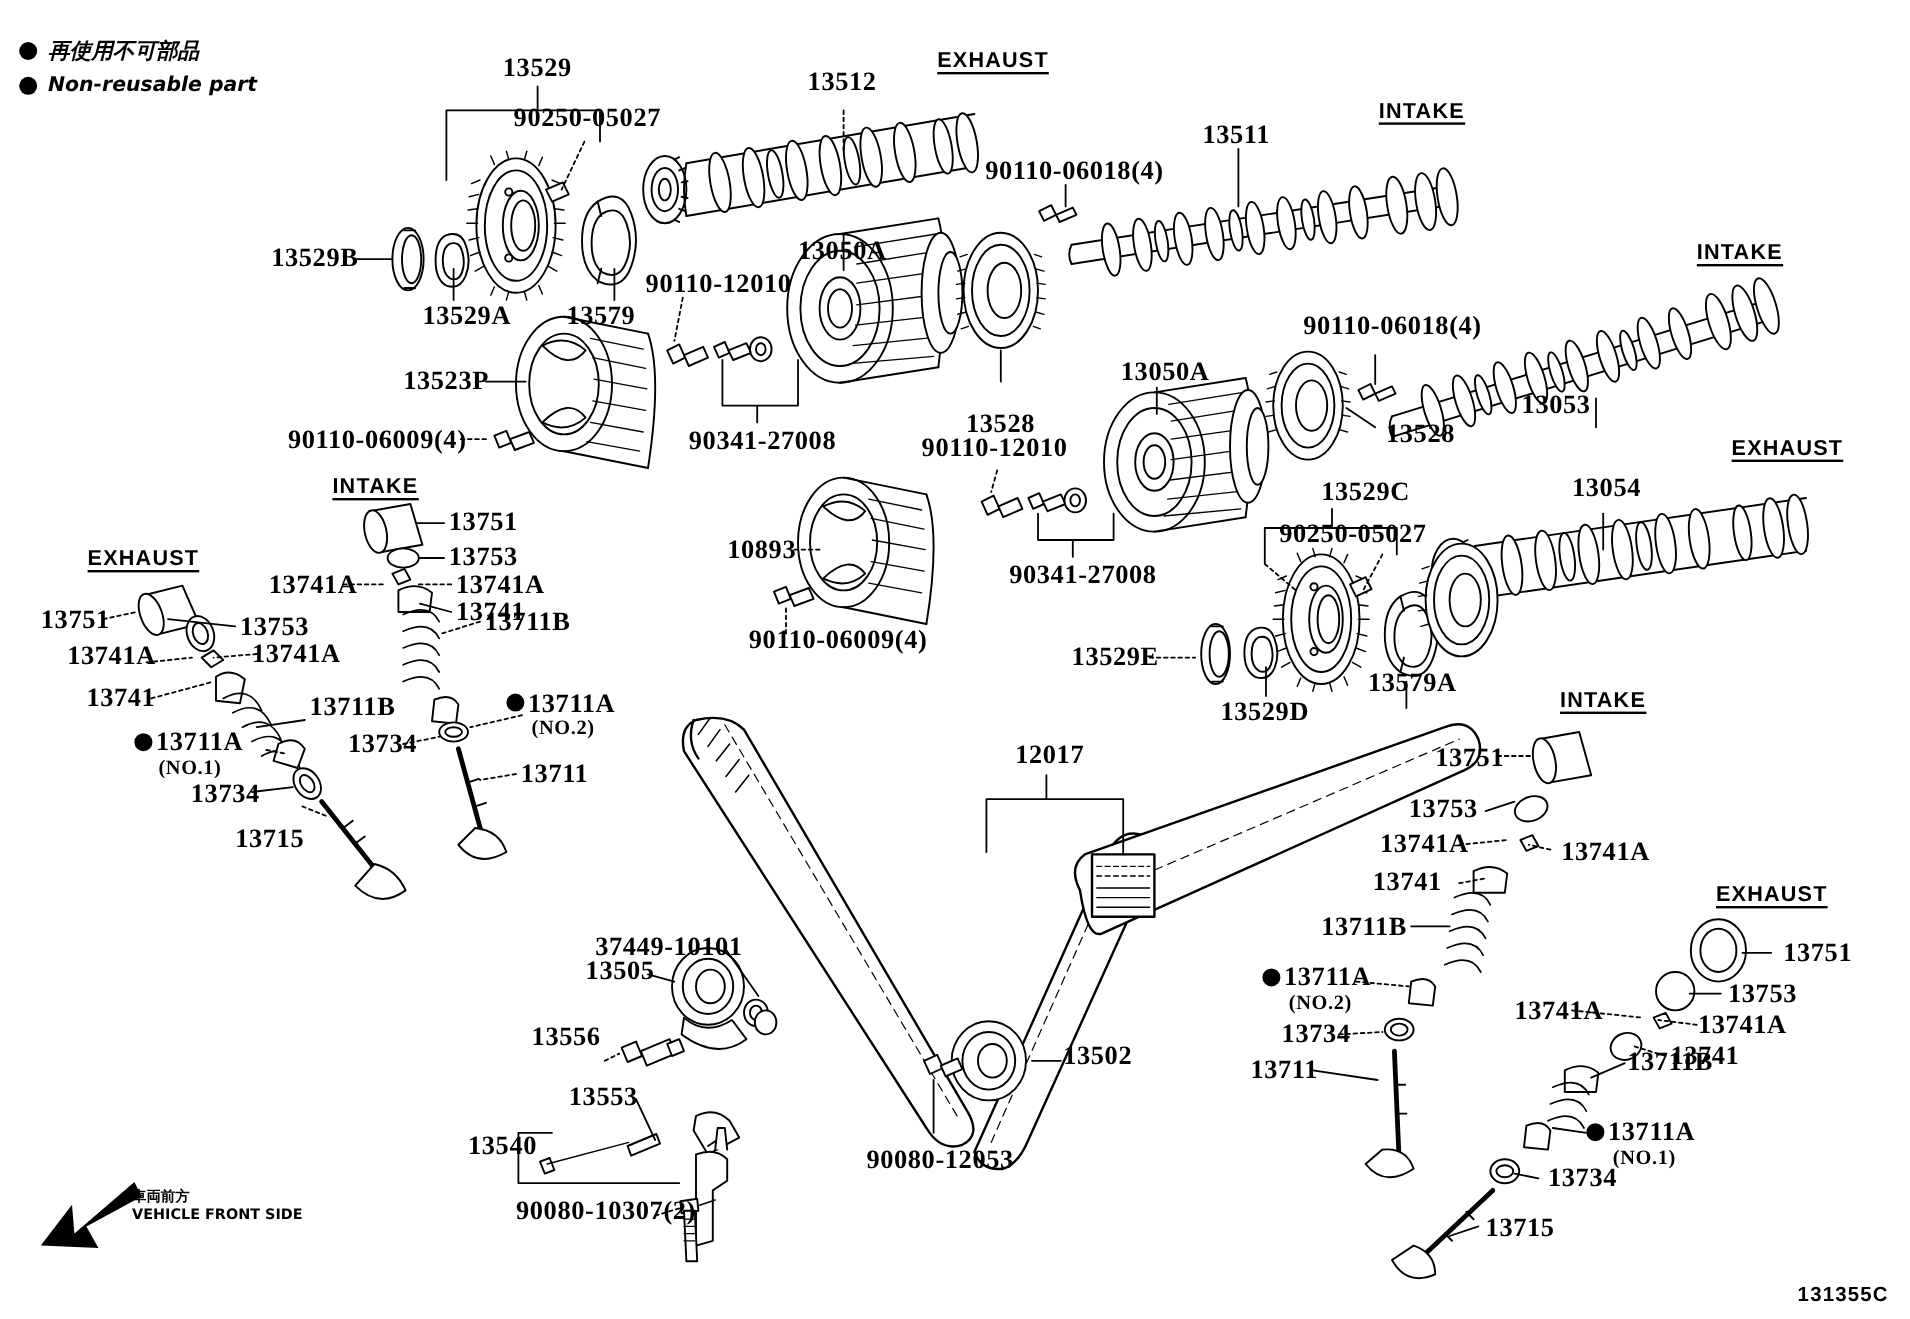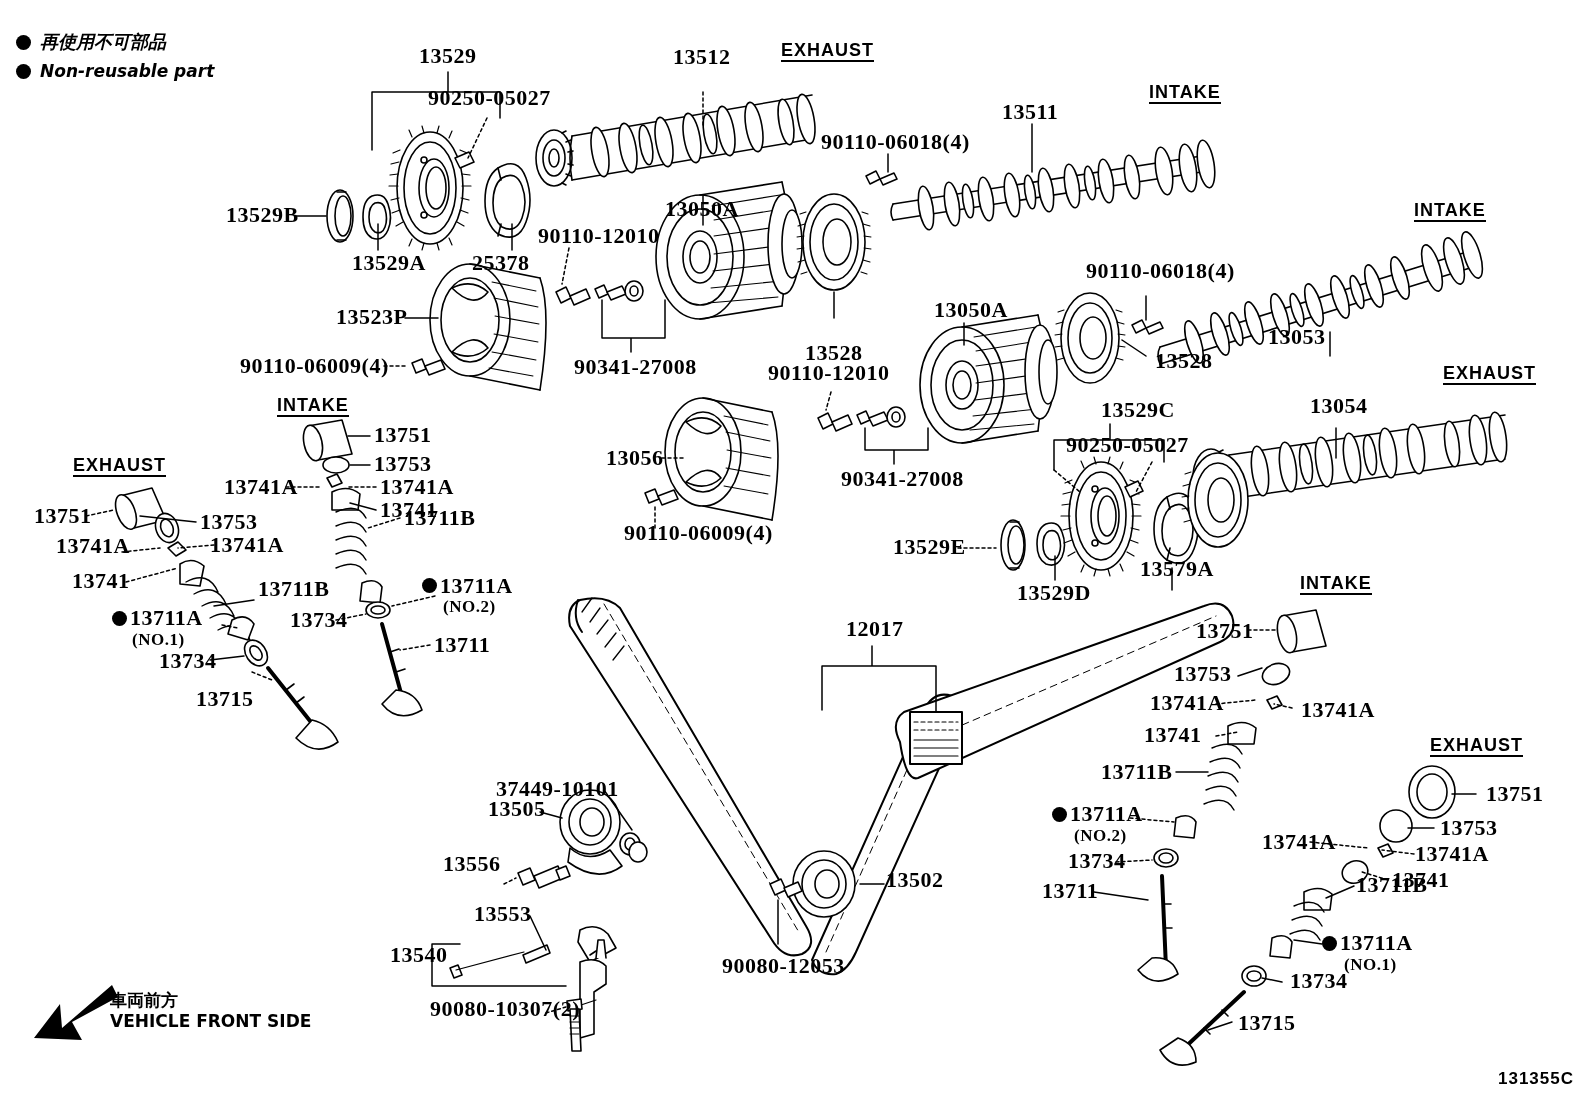--- a/index.html
+++ b/index.html
@@ -16,21 +16,21 @@
       font-family:"Liberation Sans","DejaVu Sans",sans-serif;
       border-bottom:2px solid #000;padding-bottom:1px;}
   .legend{position:absolute;left:16px;top:30px;font-style:italic;}
   .legrow{display:flex;align-items:center;margin-bottom:7px;}
   .dot{width:15px;height:15px;border-radius:50%;background:#000;
        display:inline-block;margin-right:9px;flex:none;}
   .legtx{font-size:17px;font-family:"DejaVu Sans",sans-serif;font-weight:bold;}
   .legtx.jp{font-size:18px;}
   .bdot{position:absolute;width:15px;height:15px;border-radius:50%;background:#000;}
   .frontside{position:absolute;left:110px;top:990px;}
-  .fsline{font-family:"DejaVu Sans",sans-serif;font-weight:bold;font-size:17px;line-height:1.25;}
+  .fsline{font-family:"DejaVu Sans",sans-serif;font-weight:bold;font-size:12px;line-height:1.25;}
   .code{position:absolute;right:18px;bottom:10px;font-size:17px;font-weight:bold;
         font-family:Liberation Sans, sans-serif;letter-spacing:1px;}
 </style>
 </head>
 <body>
 
 <div id="stage">
 
   <svg class="art" viewBox="0 0 1592 1099">
     <defs>
@@ -592,36 +592,36 @@
   <div class="lbl hd" style="left:1443px;top:364px;">EXHAUST</div>
   <div class="lbl hd" style="left:277px;top:396px;">INTAKE</div>
   <div class="lbl hd" style="left:73px;top:456px;">EXHAUST</div>
   <div class="lbl hd" style="left:1300px;top:574px;">INTAKE</div>
   <div class="lbl hd" style="left:1430px;top:736px;">EXHAUST</div>
 
   <div class="lbl n" style="left:419px;top:45px;">13529</div>
   <div class="lbl n" style="left:428px;top:87px;">90250-05027</div>
   <div class="lbl n" style="left:226px;top:204px;">13529B</div>
   <div class="lbl n" style="left:352px;top:252px;">13529A</div>
-  <div class="lbl n" style="left:472px;top:252px;">25378</div>
-  <div class="lbl n" style="left:673px;top:46px;">13512</div>
+  <div class="lbl n" style="left:472px;top:252px;">13579</div>
+  <div class="lbl n" style="left:673px;top:57px;">13512</div>
   <div class="lbl n" style="left:665px;top:198px;">13050A</div>
   <div class="lbl n" style="left:538px;top:225px;">90110-12010</div>
   <div class="lbl n" style="left:574px;top:356px;">90341-27008</div>
   <div class="lbl n" style="left:336px;top:306px;">13523P</div>
   <div class="lbl n" style="left:240px;top:355px;">90110-06009(4)</div>
   <div class="lbl n" style="left:821px;top:131px;">90110-06018(4)</div>
   <div class="lbl n" style="left:1002px;top:101px;">13511</div>
   <div class="lbl n" style="left:805px;top:342px;">13528</div>
   <div class="lbl n" style="left:934px;top:299px;">13050A</div>
   <div class="lbl n" style="left:1086px;top:260px;">90110-06018(4)</div>
   <div class="lbl n" style="left:1155px;top:350px;">13528</div>
   <div class="lbl n" style="left:1268px;top:326px;">13053</div>
   <div class="lbl n" style="left:1310px;top:395px;">13054</div>
-  <div class="lbl n" style="left:606px;top:447px;">13056</div>
+  <div class="lbl n" style="left:606px;top:447px;">10893</div>
   <div class="lbl n" style="left:768px;top:362px;">90110-12010</div>
   <div class="lbl n" style="left:841px;top:468px;">90341-27008</div>
   <div class="lbl n" style="left:624px;top:522px;">90110-06009(4)</div>
   <div class="lbl n" style="left:1061px;top:399px;margin-left:40px;">13529C</div>
   <div class="lbl n" style="left:1066px;top:434px;">90250-05027</div>
   <div class="lbl n" style="left:893px;top:536px;">13529E</div>
   <div class="lbl n" style="left:1017px;top:582px;">13529D</div>
   <div class="lbl n" style="left:1140px;top:558px;">13579A</div>
 
   <div class="lbl n" style="left:374px;top:424px;">13751</div>

